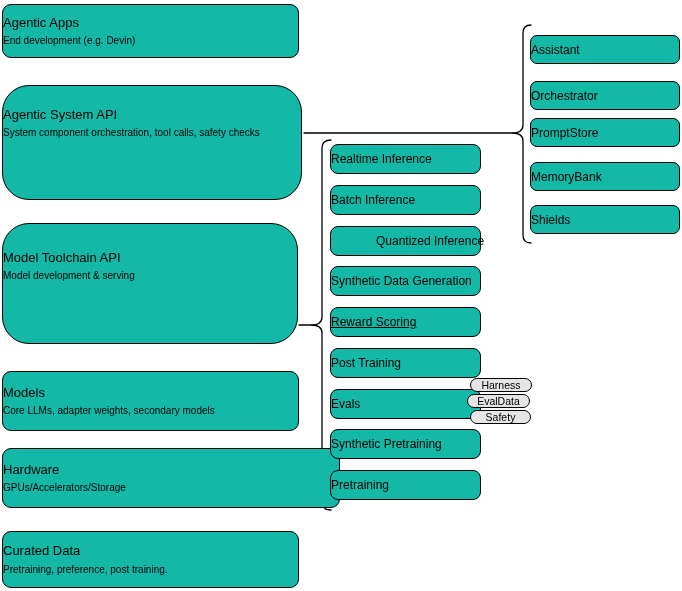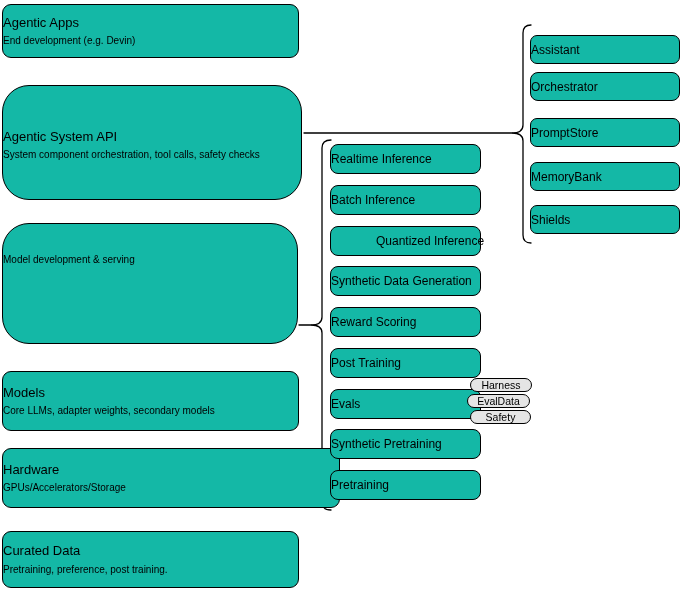--- a/index.html
+++ b/index.html
@@ -27,55 +27,55 @@
     flex-direction: column;
     align-items: flex-start;
     justify-content: center;
     text-align: center;
   }
   .node .title { font-size: 13px; line-height: 1.25; }
   .node .subtitle { font-size: 10px; line-height: 1.2; margin-top: 4px; }
 
   
   .box-agentic-apps  { left: 2px; top: 4px;   width: 297px; height: 54px;  border-radius: 9px; }
-  .box-system-api    { left: 2px; top: 85px;  width: 300px; height: 115px; border-radius: 27px; justify-content: flex-start; padding-top: 43px; }
+  .box-system-api    { left: 2px; top: 85px;  width: 300px; height: 115px; border-radius: 27px; justify-content: flex-start; padding-top: 21px; }
   .box-toolchain-api { left: 2px; top: 223px; width: 296px; height: 121px; border-radius: 27px; justify-content: flex-start; padding-top: 26px; }
   .box-models        { left: 2px; top: 371px; width: 297px; height: 60px;  border-radius: 9px; }
   .box-hardware      { left: 2px; top: 448px; width: 338px; height: 60px;  border-radius: 9px; }
   .box-curated-data  { left: 2px; top: 531px; width: 297px; height: 57px;  border-radius: 9px; }
 
   
   .mid {
     left: 330px;
     width: 151px;
     height: 30px;
     border-radius: 8px;
     font-size: 12px;
     white-space: nowrap;
   }
   .mid-0 { top: 144px; }
   .mid-1 { top: 185px; }
   .mid-2 { top: 226px; padding-left: 45px; }
   .mid-3 { top: 266px; }
-  .mid-4 { top: 307px; }
+  .mid-4 { top: 307px; text-decoration: underline; }
   .mid-5 { top: 348px; }
   .mid-6 { top: 389px; }
   .mid-7 { top: 429px; }
   .mid-8 { top: 470px; }
 
   
   .rightbox {
     left: 530px;
     width: 150px;
     height: 29px;
     border-radius: 7px;
     font-size: 12px;
   }
   .right-0 { top: 35px; }
-  .right-1 { top: 72px; border-radius: 8px; }
+  .right-1 { top: 81px; }
   .right-2 { top: 118px; }
   .right-3 { top: 162px; }
   .right-4 { top: 205px; }
 
   
   .pill {
     position: absolute;
     box-sizing: border-box;
     border: 1.3px solid #000000;
     background: #e5e5e5;
@@ -111,20 +111,21 @@
     <div class="title">Agentic Apps</div>
     <div class="subtitle">End development (e.g. Devin)</div>
   </div>
 
   <div class="node box-system-api">
     <div class="title">Agentic System API</div>
     <div class="subtitle">System component orchestration, tool calls, safety checks</div>
   </div>
 
   <div class="node box-toolchain-api">
+    <div class="title">Model Toolchain API</div>
     <div class="subtitle">Model development &amp; serving</div>
   </div>
 
   <div class="node box-models">
     <div class="title">Models</div>
     <div class="subtitle">Core LLMs, adapter weights, secondary models</div>
   </div>
 
   <div class="node box-hardware">
     <div class="title">Hardware</div>

